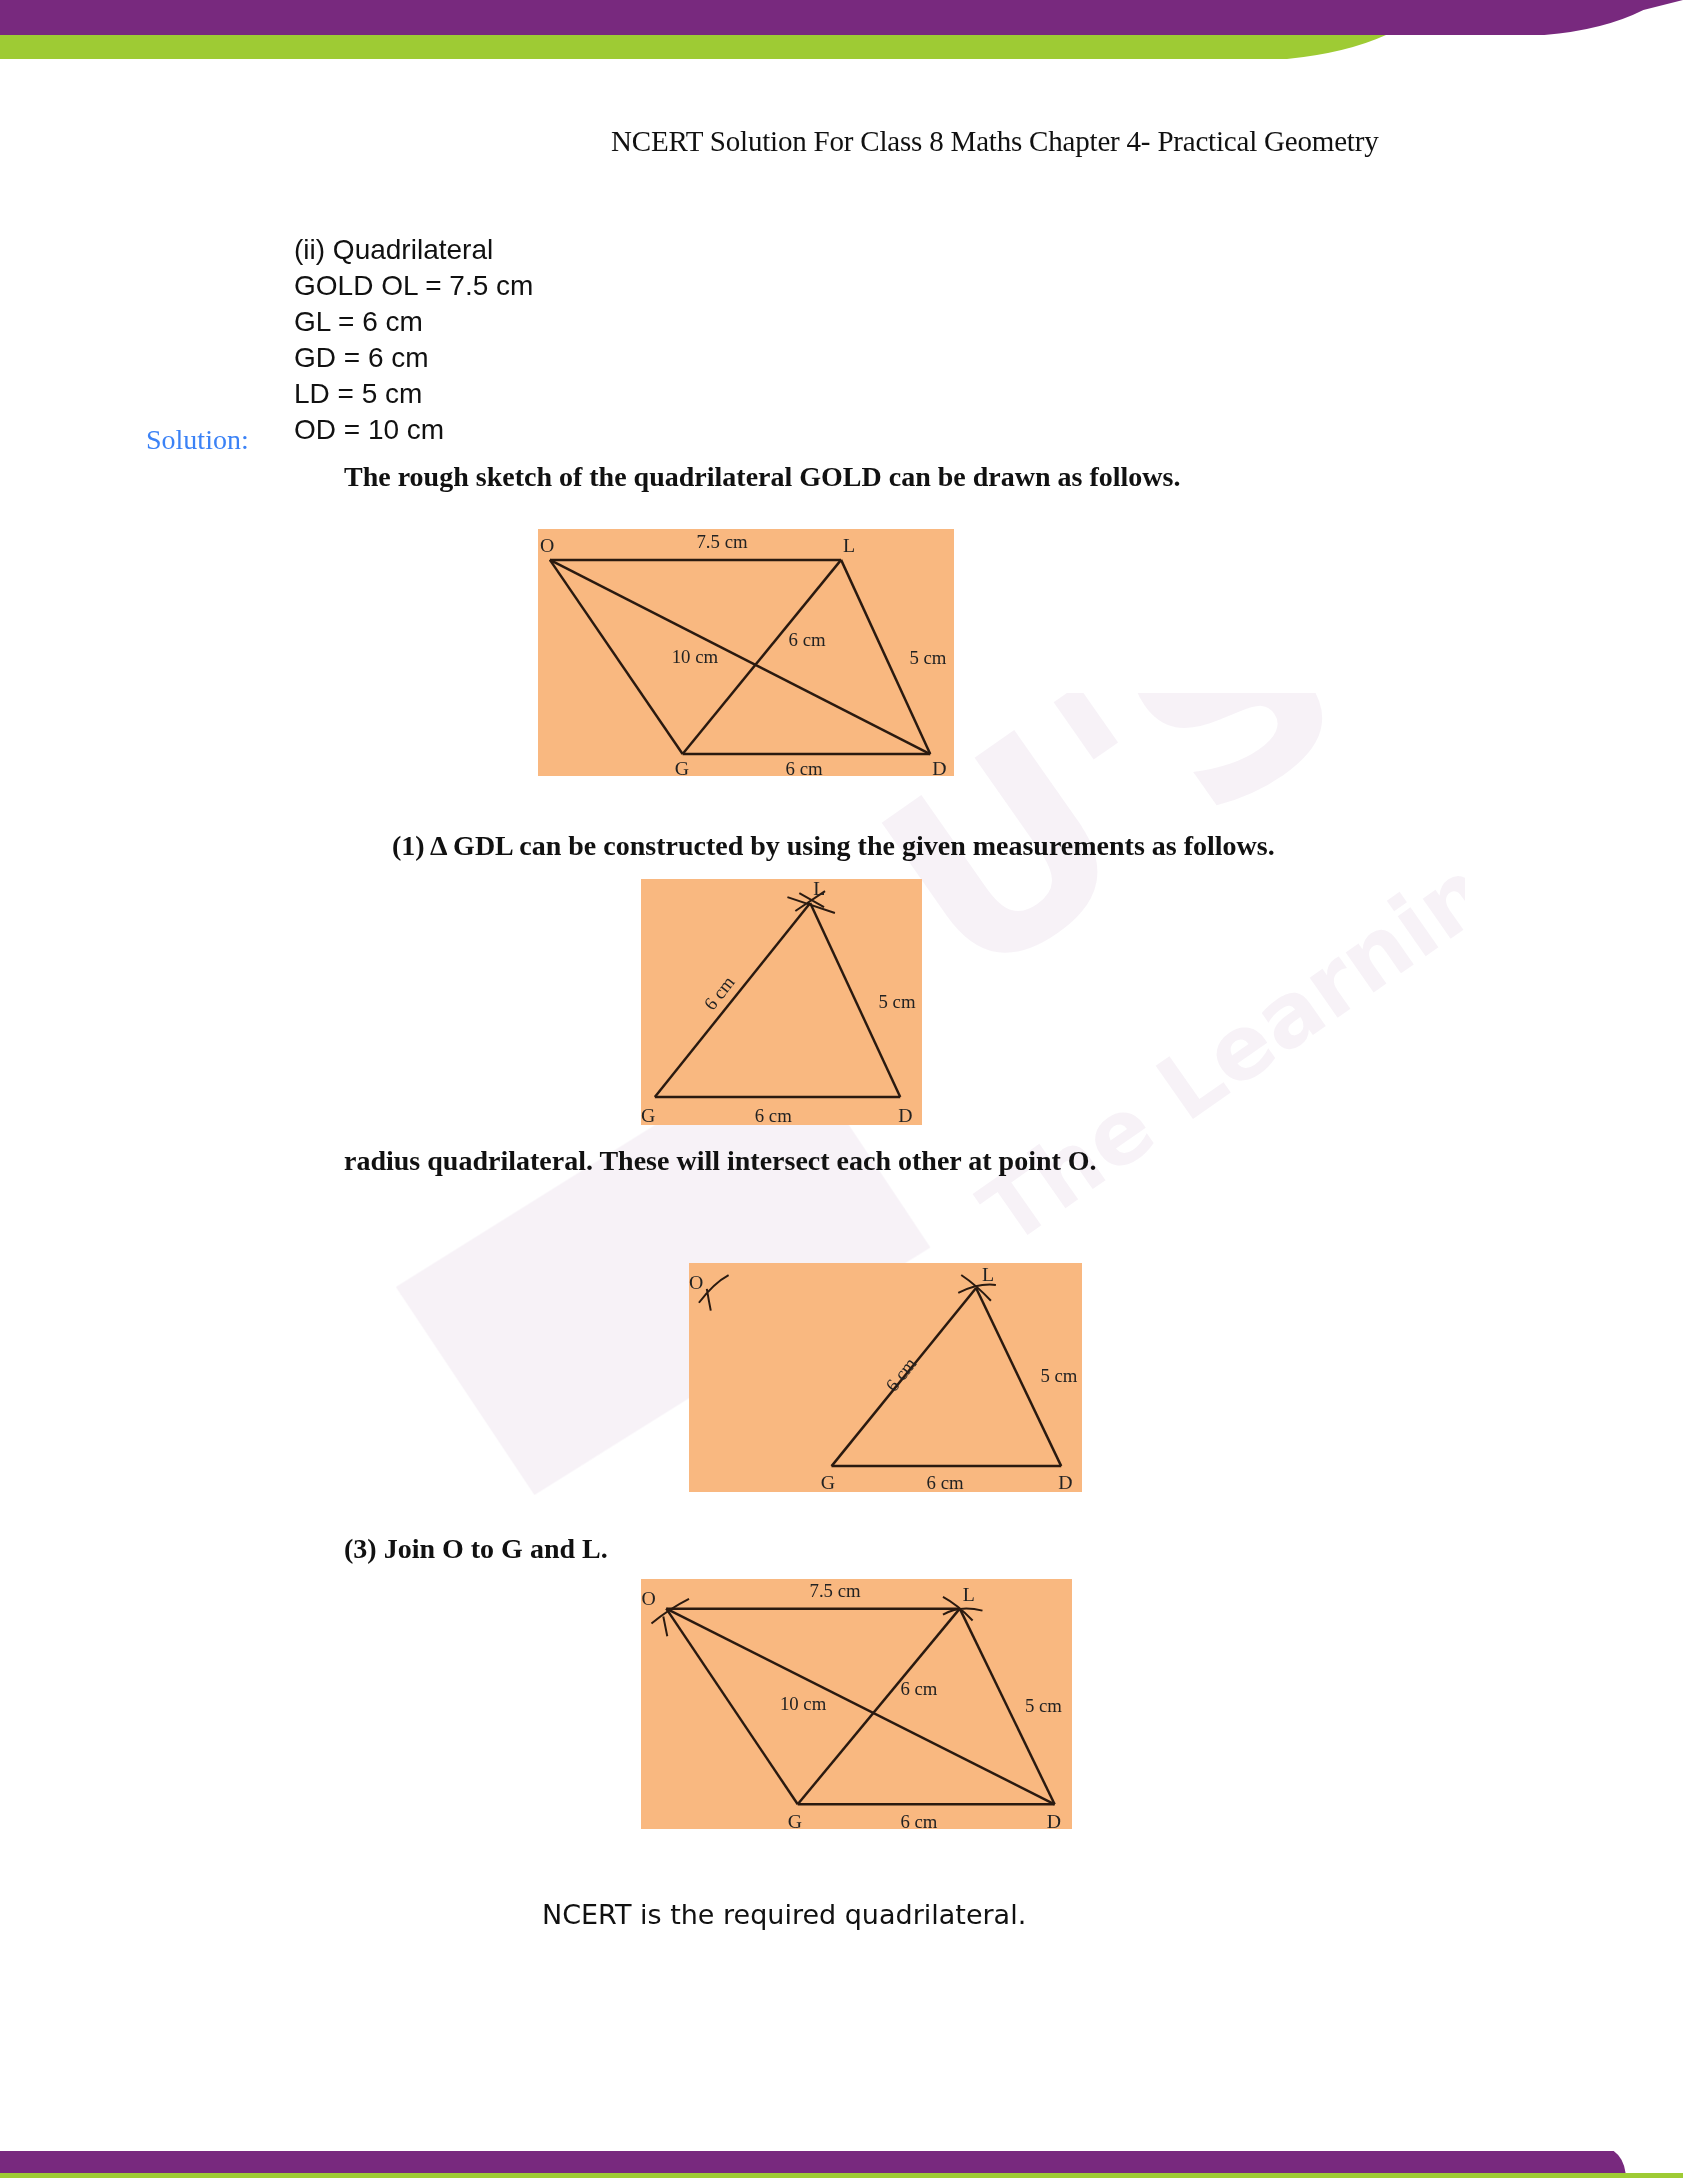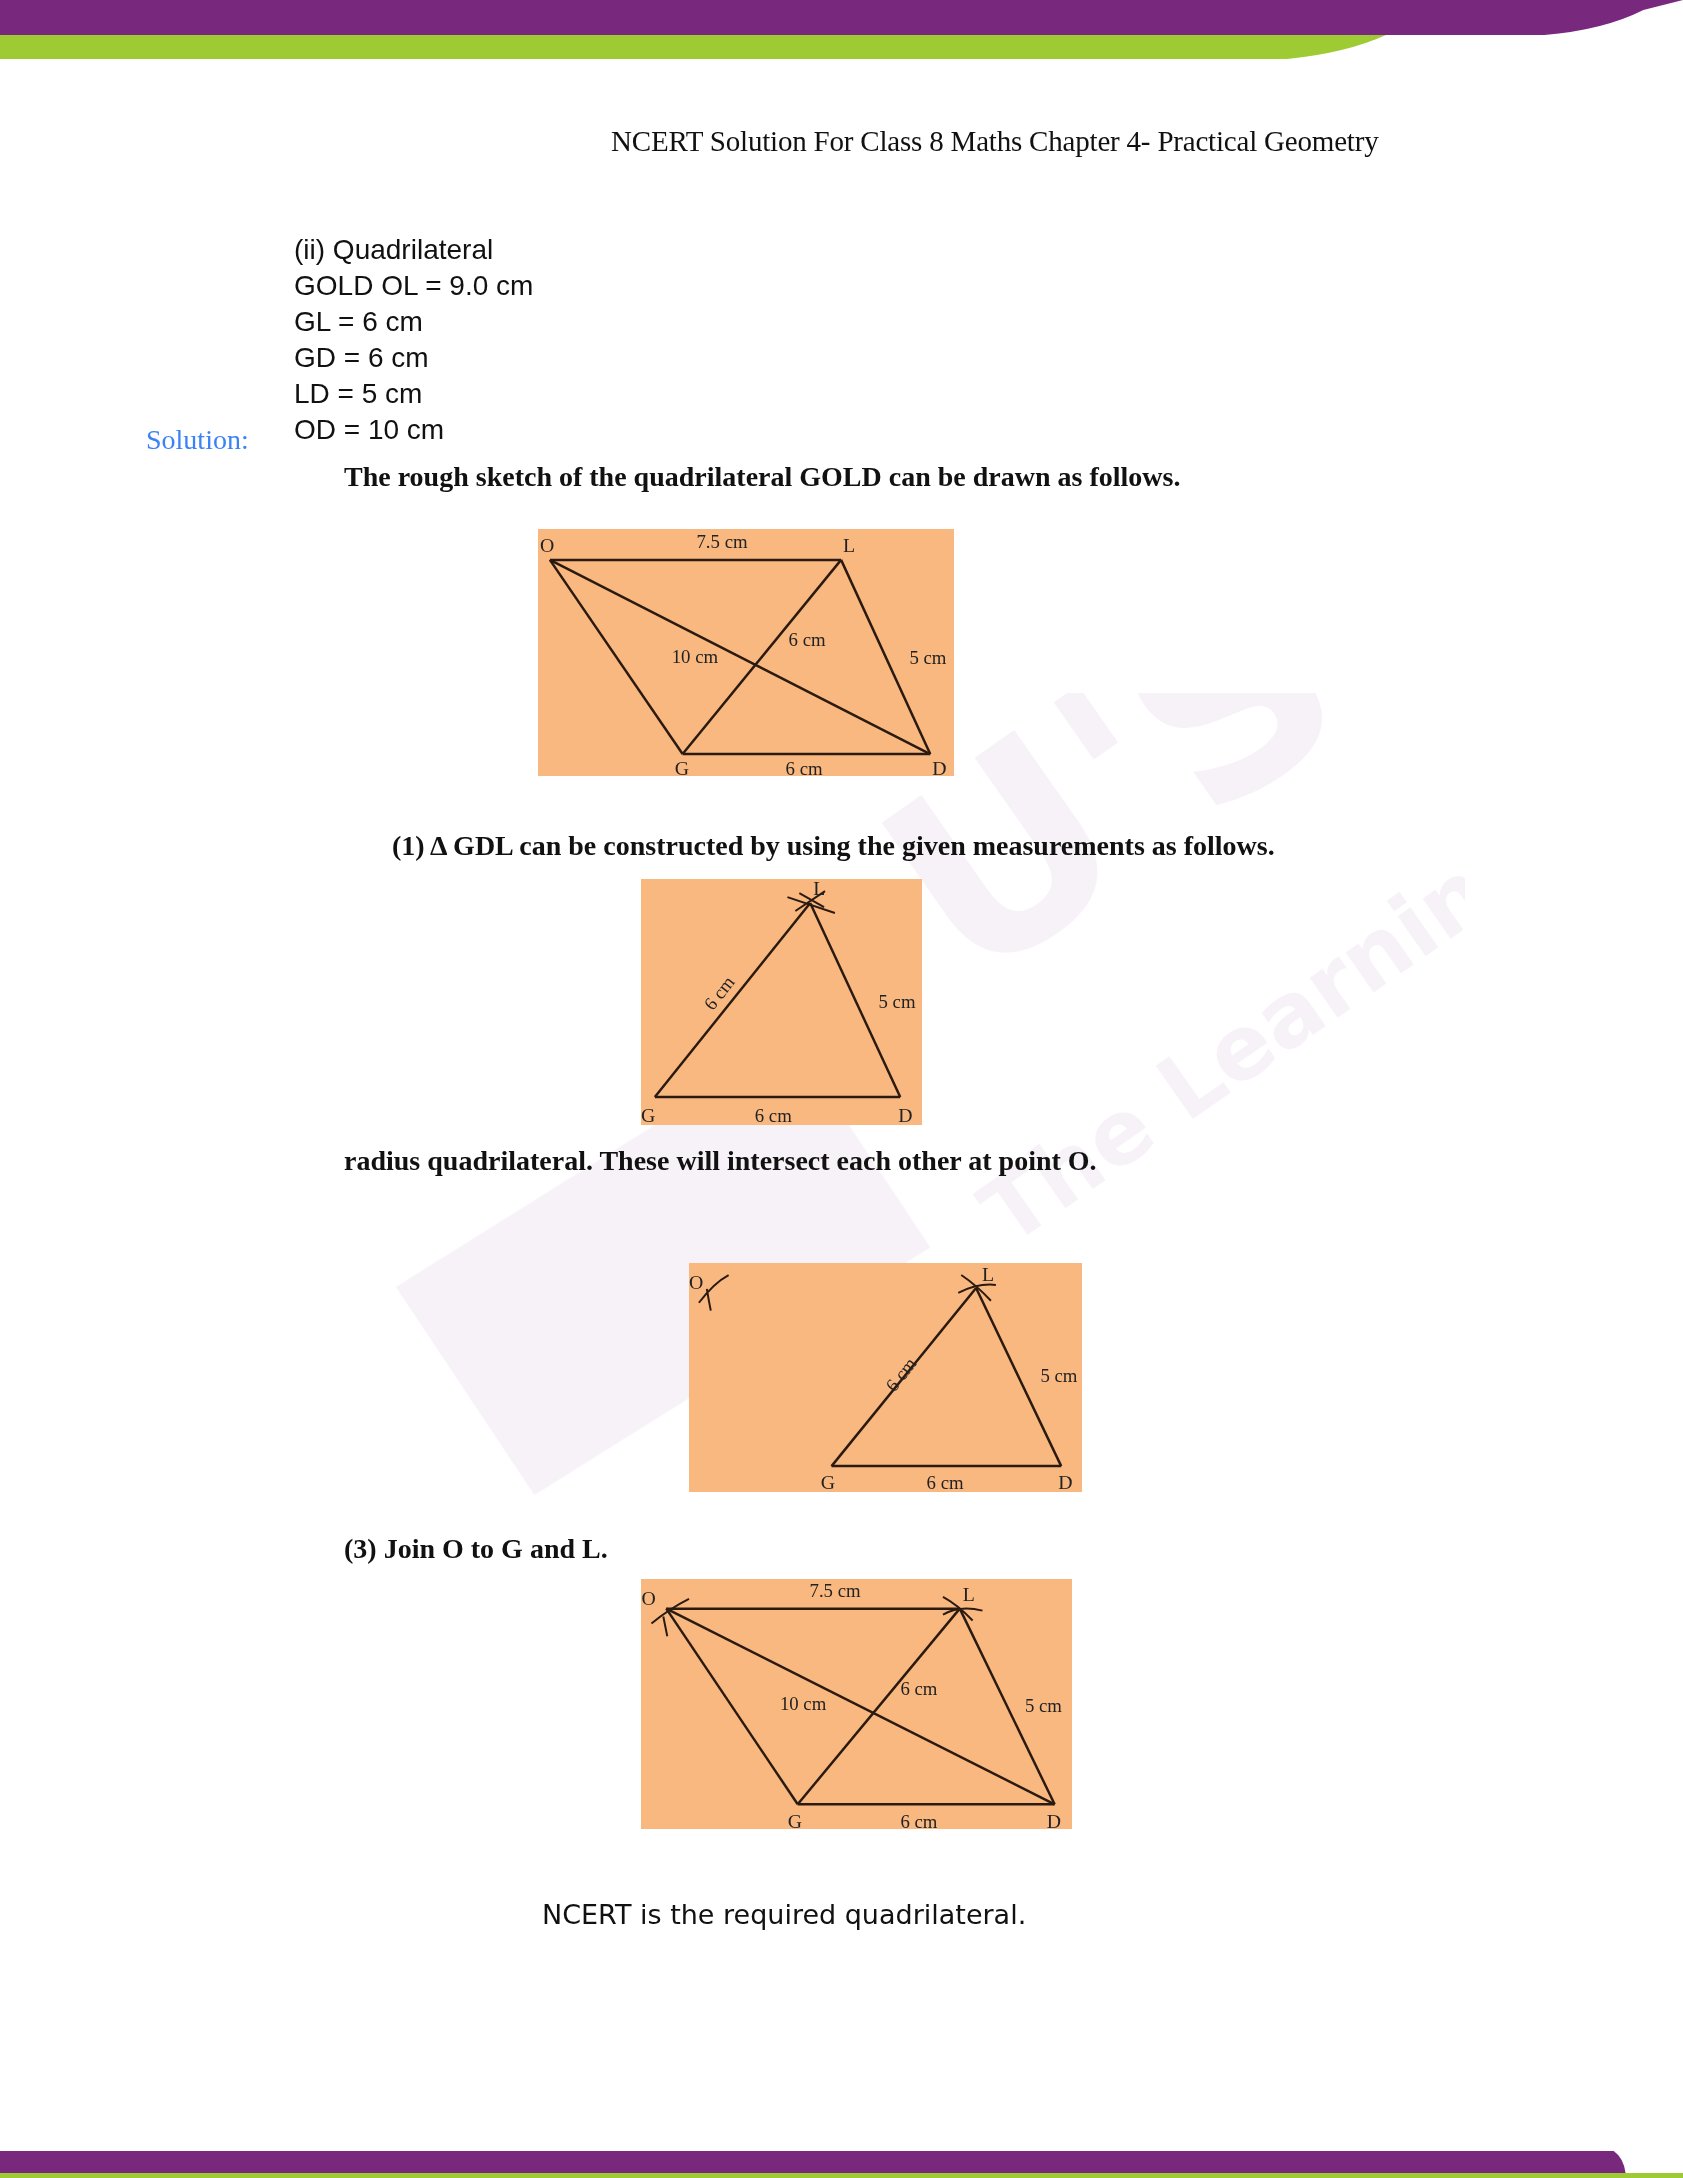--- a/index.html
+++ b/index.html
@@ -42,21 +42,21 @@
     <path d="M20 600 L420 350 L560 560 L160 810 Z"></path>
     <text x="600" y="300" font-size="260" font-family="DejaVu Sans, sans-serif" font-weight="bold" transform="rotate(-35 600 300)">U'S</text>
     <text x="640" y="560" font-size="90" font-family="DejaVu Sans, sans-serif" font-weight="bold" transform="rotate(-35 640 560)">The Learning App</text>
   </g>
 </svg>
 
 <div class="header-title">NCERT Solution For Class 8 Maths Chapter 4- Practical Geometry</div>
 
 <div class="given">
   <div>(ii) Quadrilateral</div>
-  <div>GOLD OL = 9.0 cm</div>
+  <div>GOLD OL = 7.5 cm</div>
   <div>GL = 6 cm</div>
   <div>GD = 6 cm</div>
   <div>LD = 5 cm</div>
   <div>OD = 10 cm</div>
 </div>
 
 <div class="solution-label">Solution:</div>
 
 <div class="para" style="top:459px;">The rough sketch of the quadrilateral GOLD can be drawn as follows.</div>
 

